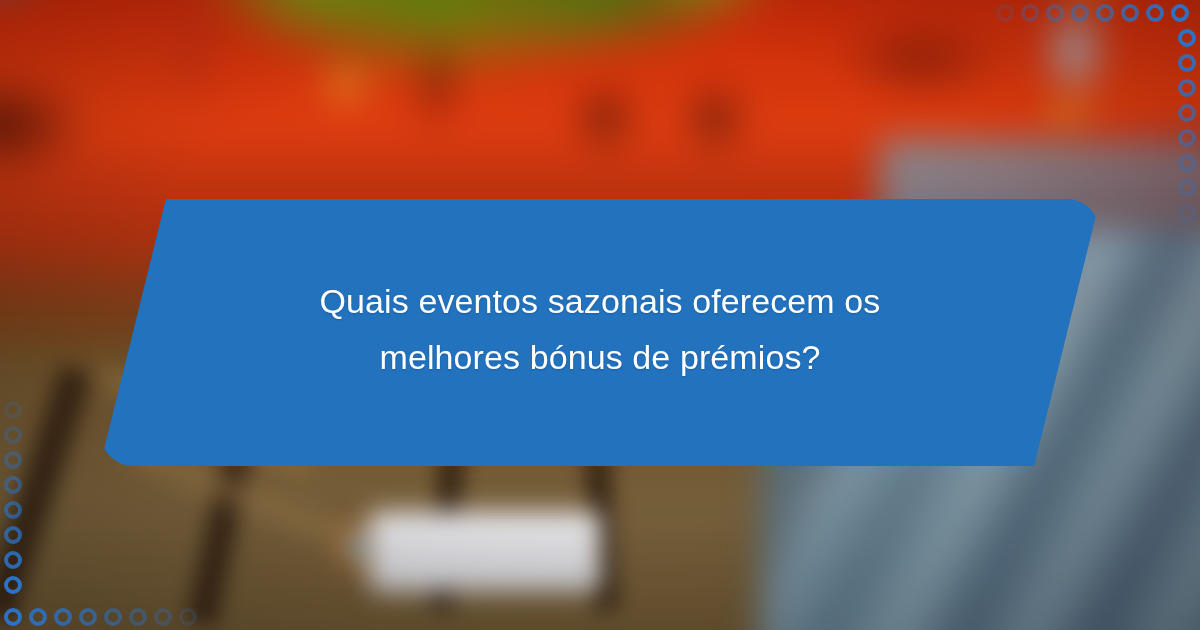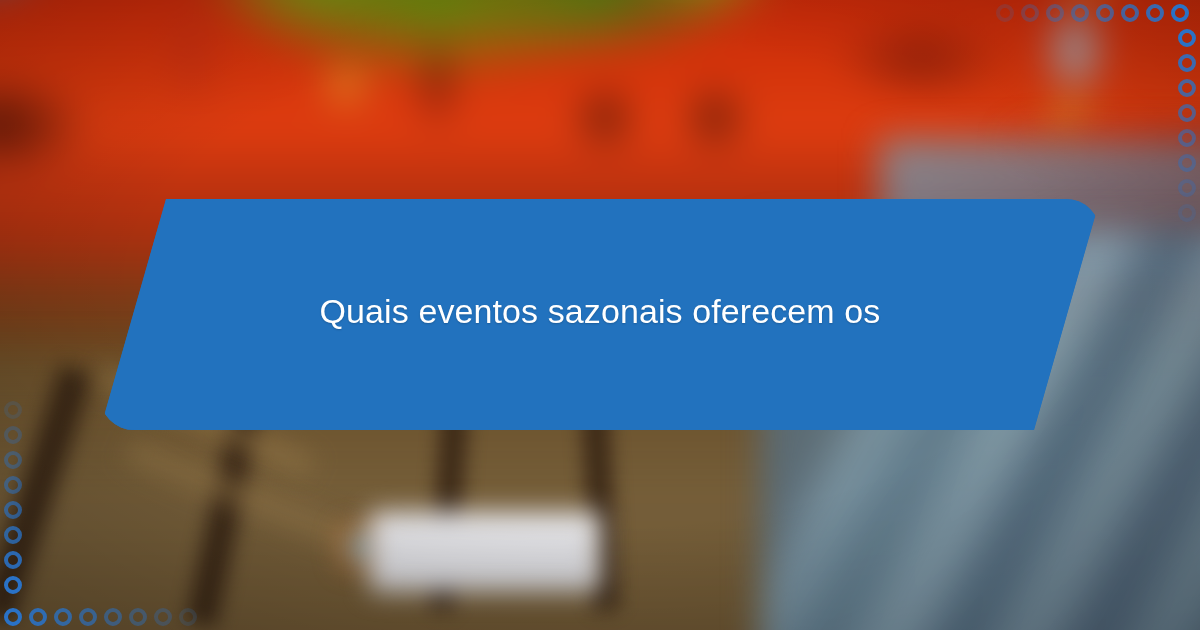--- a/index.html
+++ b/index.html
@@ -137,21 +137,21 @@
 
   #dots-top-right  { top:4px;  right:4px;  }
   #dots-right      { top:29px; right:4px;  }
   #dots-bottom-left{ left:4px; bottom:4px; }
   #dots-left       { left:4px; bottom:29px;}
 
   
   #banner {
     position:absolute;
     left:100px; top:199px;
-    width:1000px; height:231px;
+    width:1000px; height:267px;
     background:#2272be;
     clip-path: polygon(
       6.6% 0%, 100% 0%, 93.4% 100%, 0% 100%
     );
     border-radius:34px;
     display:flex; align-items:center; justify-content:center;
   }
   
   #banner::before{
     content:"";
@@ -234,16 +234,17 @@
       <div class="dot" style="border-color: rgb(42, 114, 198); opacity: 0.53;"></div>
       <div class="dot" style="border-color: rgb(42, 114, 198); opacity: 0.65;"></div>
       <div class="dot" style="border-color: rgb(42, 114, 198); opacity: 0.77;"></div>
       <div class="dot" style="border-color: rgb(42, 114, 198); opacity: 0.88;"></div>
       <div class="dot" style="border-color: rgb(42, 114, 198); opacity: 1;"></div>
     </div>
 
   <div id="banner">
     <div id="banner-text">
         <div>Quais eventos sazonais oferecem os</div>
+        <div>melhores bónus de prémios?</div>
       </div>
   </div>
 
 </div>
 
 </body></html>

